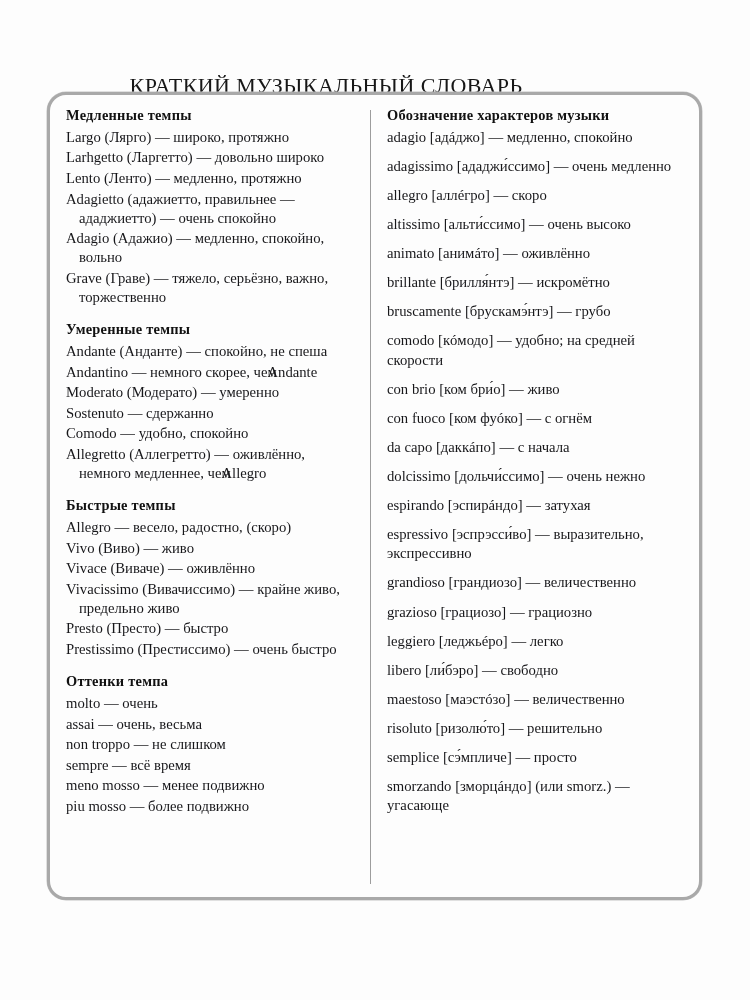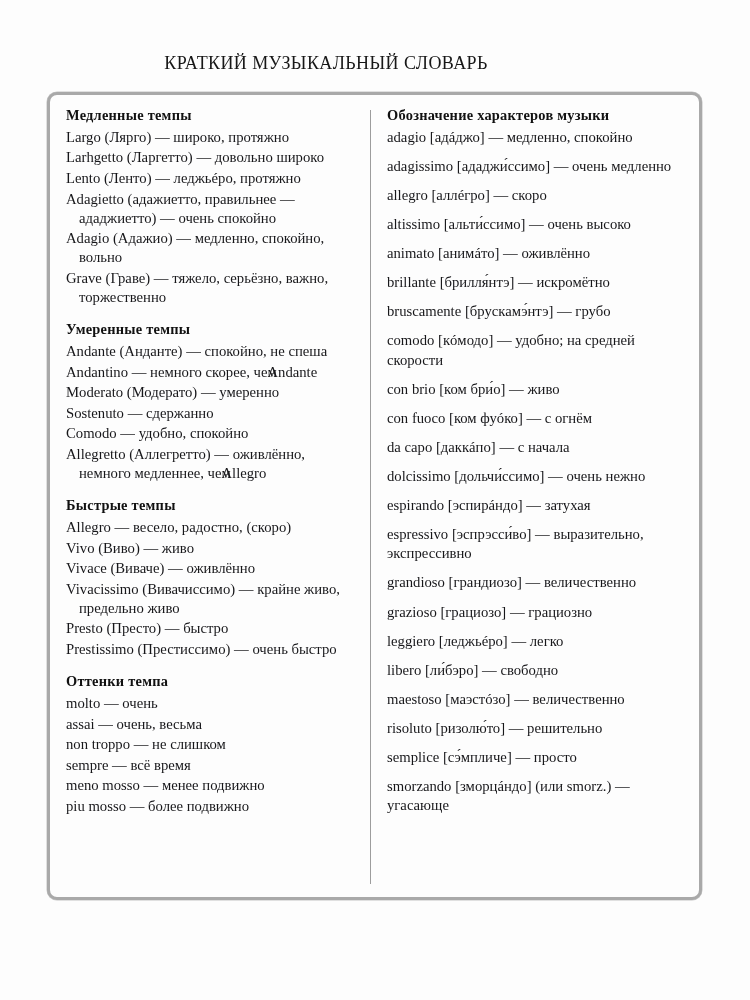--- a/index.html
+++ b/index.html
@@ -19,41 +19,41 @@
 
   #page {
     position: absolute;
     inset: 0;
     background: #fdfdfd;
   }
 
   
   #page-title {
     position: absolute;
-    top: 41px;
+    top: 58px;
     left: 0;
     width: 652px;
     text-align: center;
-    font-size: 18px;
+    font-size: 22px;
     letter-spacing: 0.4px;
     font-weight: 400;
     color: #171717;
     font-family: "Liberation Serif", "DejaVu Serif", serif;
   }
 
   
   #dictionary-box {
     position: absolute;
     left: 47px;
     top: 92px;
     width: 655px;
     height: 808px;
     box-sizing: border-box;
     border: 3px solid #a9a9a9;
-    border-radius: 10px;
+    border-radius: 19px;
     background: #fdfdfd;
     box-shadow: 0 0 0 0.5px #c4c4c4;
   }
 
   #columns {
     position: absolute;
     inset: 0;
     display: flex;
     box-sizing: border-box;
     padding: 11px 0 0 0;
@@ -129,21 +129,21 @@
 
   <h1 id="page-title">КРАТКИЙ МУЗЫКАЛЬНЫЙ СЛОВАРЬ</h1>
 
   <div id="dictionary-box">
     <div id="columns">
 
       <div class="column" id="column-left">
           <div class="section-heading">Медленные темпы</div>
           <div class="entry"><span class="term">Largo</span><span class="ru"> (Лярго) — широко, протяжно</span></div>
           <div class="entry"><span class="term">Larhgetto</span><span class="ru"> (Ларгетто) — довольно широко</span></div>
-          <div class="entry"><span class="term">Lento</span><span class="ru"> (Ленто) — леджьéро, протяжно</span></div>
+          <div class="entry"><span class="term">Lento</span><span class="ru"> (Ленто) — медленно, протяжно</span></div>
           <div class="entry"><span class="term">Adagietto</span><span class="ru"> (адажиетто, правильнее — ададжиетто) — очень спокойно</span></div>
           <div class="entry"><span class="term">Adagio</span><span class="ru"> (Адажио) — медленно, спокойно, вольно</span></div>
           <div class="entry"><span class="term">Grave</span><span class="ru"> (Граве) — тяжело, серьёзно, важно, торжественно</span></div>
           <div class="section-heading spaced">Умеренные темпы</div>
           <div class="entry"><span class="term">Andante</span><span class="ru"> (Анданте) — спокойно, не спеша</span></div>
           <div class="entry"><span class="term">Andantino</span><span class="ru">  — немного скорее, чем </span><span class="term">Andante</span></div>
           <div class="entry"><span class="term">Moderato</span><span class="ru"> (Модерато) — умеренно</span></div>
           <div class="entry"><span class="term">Sostenuto</span><span class="ru">  — сдержанно</span></div>
           <div class="entry"><span class="term">Comodo</span><span class="ru">  — удобно, спокойно</span></div>
           <div class="entry"><span class="term">Allegretto</span><span class="ru"> (Аллегретто) — оживлённо, немного медленнее, чем </span><span class="term">Allegro</span></div>

